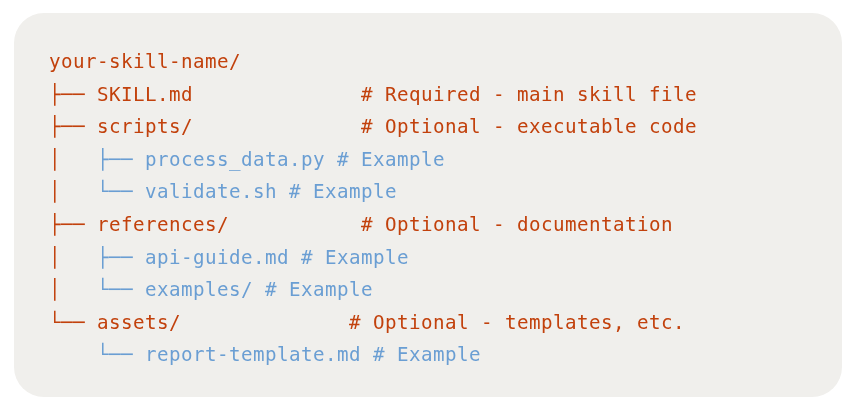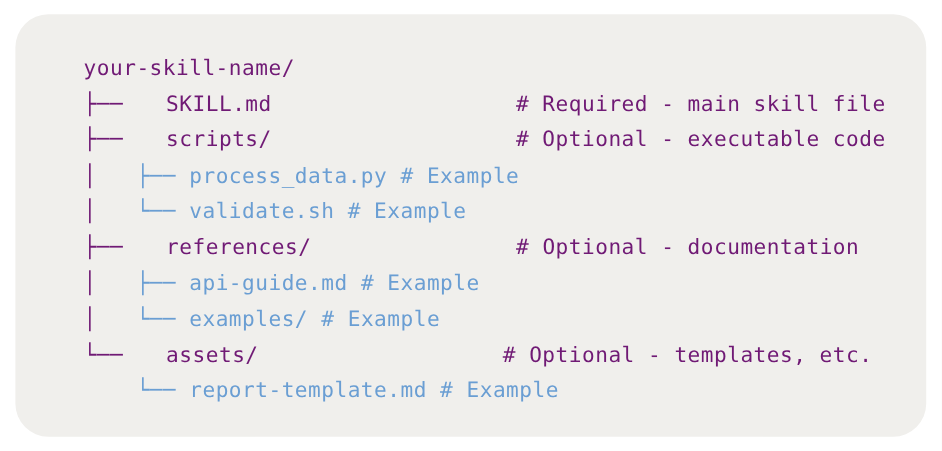--- a/index.html
+++ b/index.html
@@ -25,21 +25,21 @@
       left: 35px;
       top: 33px;
       margin: 0;
       font-family: "DejaVu Sans Mono", "Liberation Mono", monospace;
       font-size: 19.2px;
       line-height: 32.6px;
       white-space: pre;
       letter-spacing: 0.45px;
     }
     .line { display: block; height: 32.6px; }
-    .g { color: #701a75; margin-left: 27px; }
+    .g { color: #c2410c; }
     .b { color: #6a9ed3; }
   </style>
 </head>
 <body>
 
 <div class="code-card">
   <pre class="code-block"><span class="line g"><span>your-skill-name/</span></span><span class="line"><span class="g">├── </span><span class="g">SKILL.md</span><span class="g">              </span><span class="g"># Required - main skill file</span></span><span class="line"><span class="g">├── </span><span class="g">scripts/</span><span class="g">              </span><span class="g"># Optional - executable code</span></span><span class="line"><span class="g">│   </span><span class="b">├── </span><span class="b">process_data.py</span><span class="b"> </span><span class="b"># Example</span></span><span class="line"><span class="g">│   </span><span class="b">└── </span><span class="b">validate.sh</span><span class="b"> </span><span class="b"># Example</span></span><span class="line"><span class="g">├── </span><span class="g">references/</span><span class="g">           </span><span class="g"># Optional - documentation</span></span><span class="line"><span class="g">│   </span><span class="b">├── </span><span class="b">api-guide.md</span><span class="b"> </span><span class="b"># Example</span></span><span class="line"><span class="g">│   </span><span class="b">└── </span><span class="b">examples/</span><span class="b"> </span><span class="b"># Example</span></span><span class="line"><span class="g">└── </span><span class="g">assets/</span><span class="g">              </span><span class="g"># Optional - templates, etc.</span></span><span class="line"><span class="g">    </span><span class="b">└── </span><span class="b">report-template.md</span><span class="b"> </span><span class="b"># Example</span></span></pre>
 </div>
 
 </body></html>

